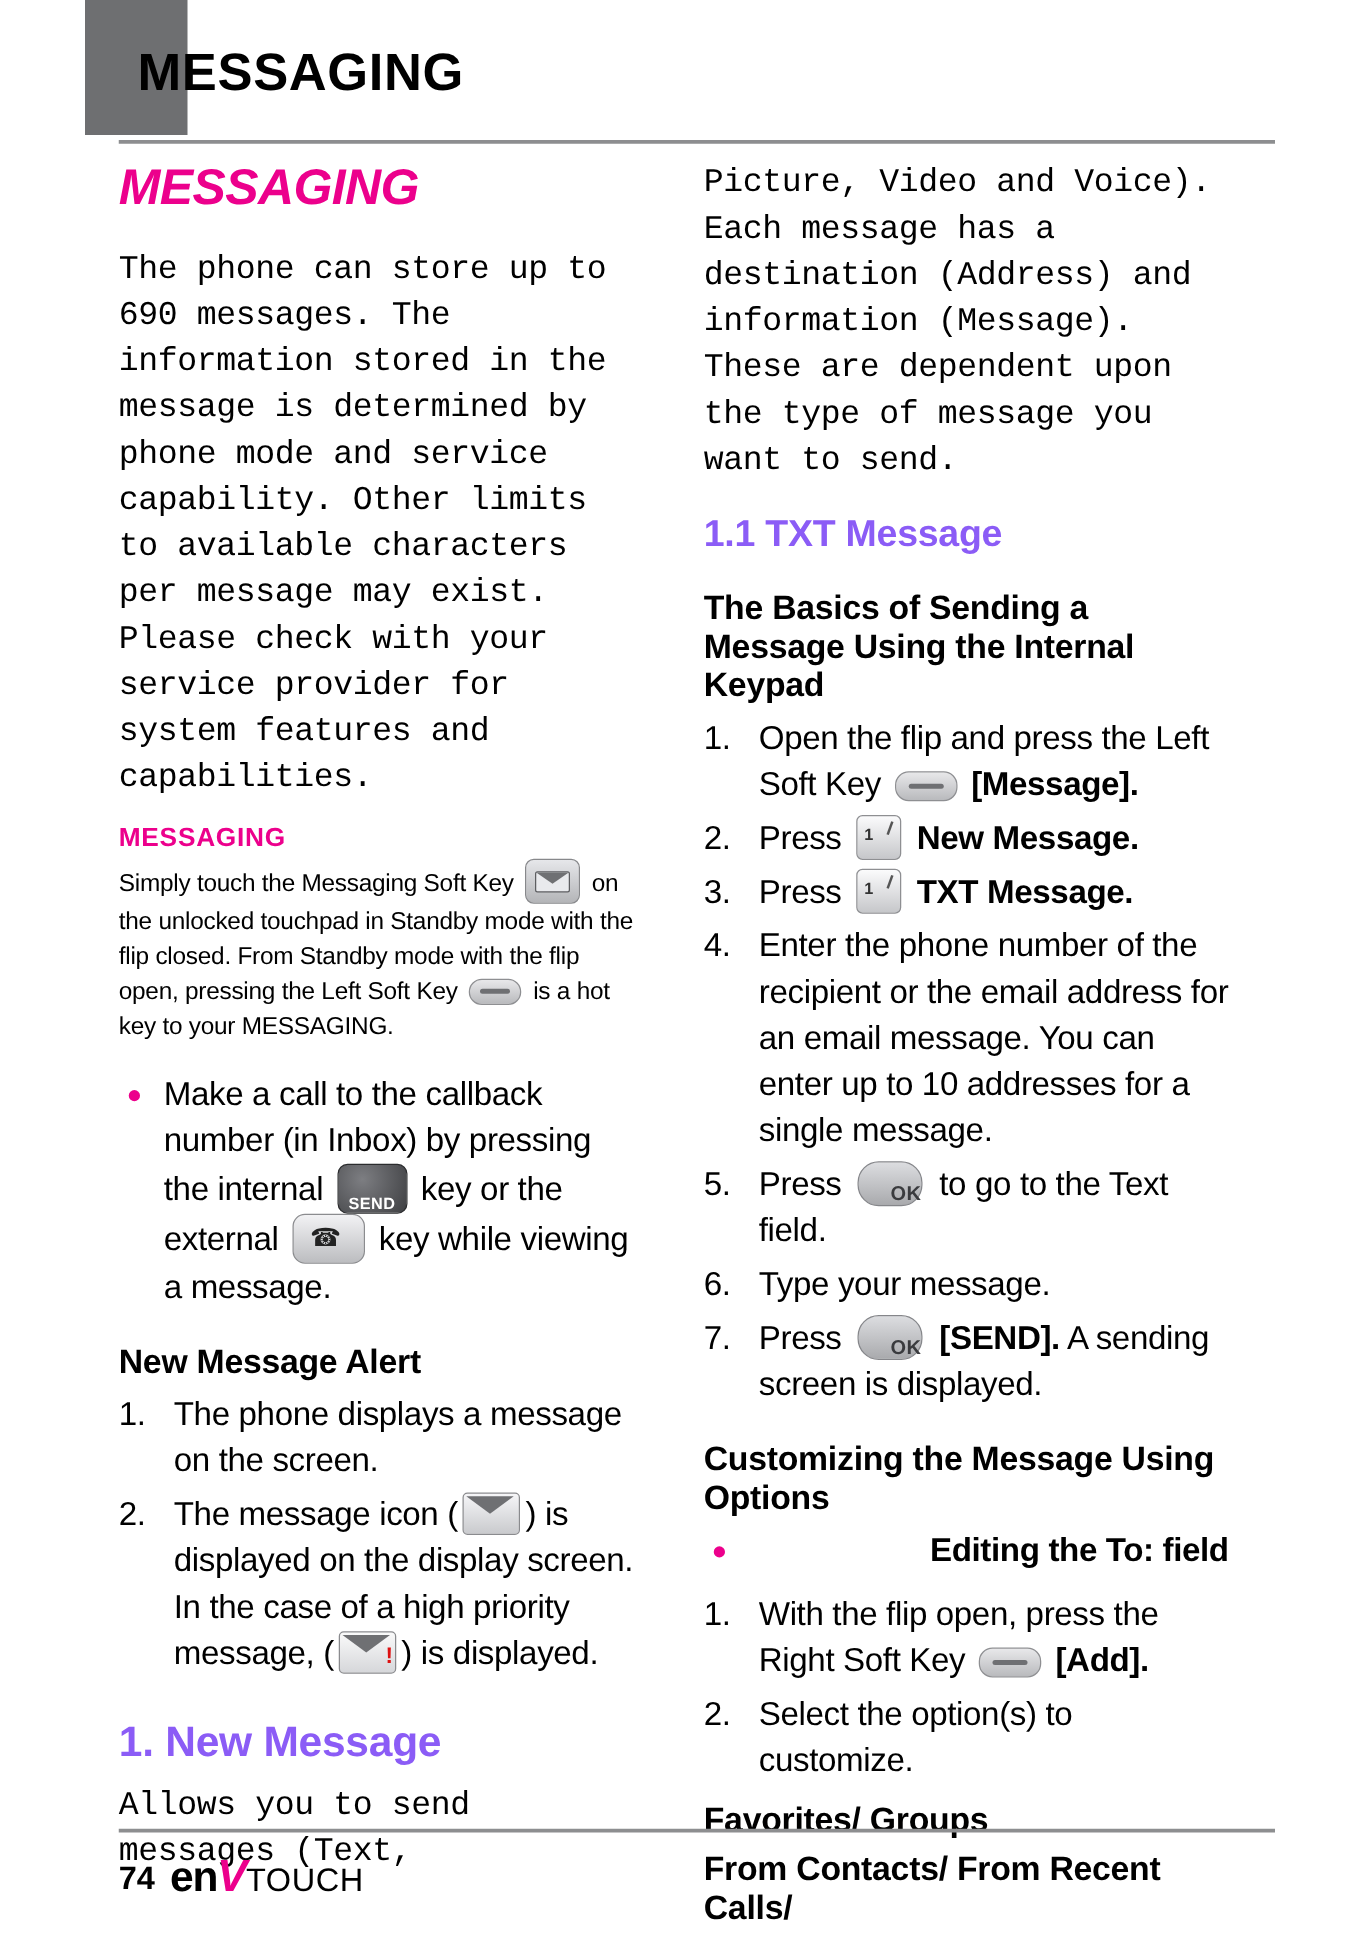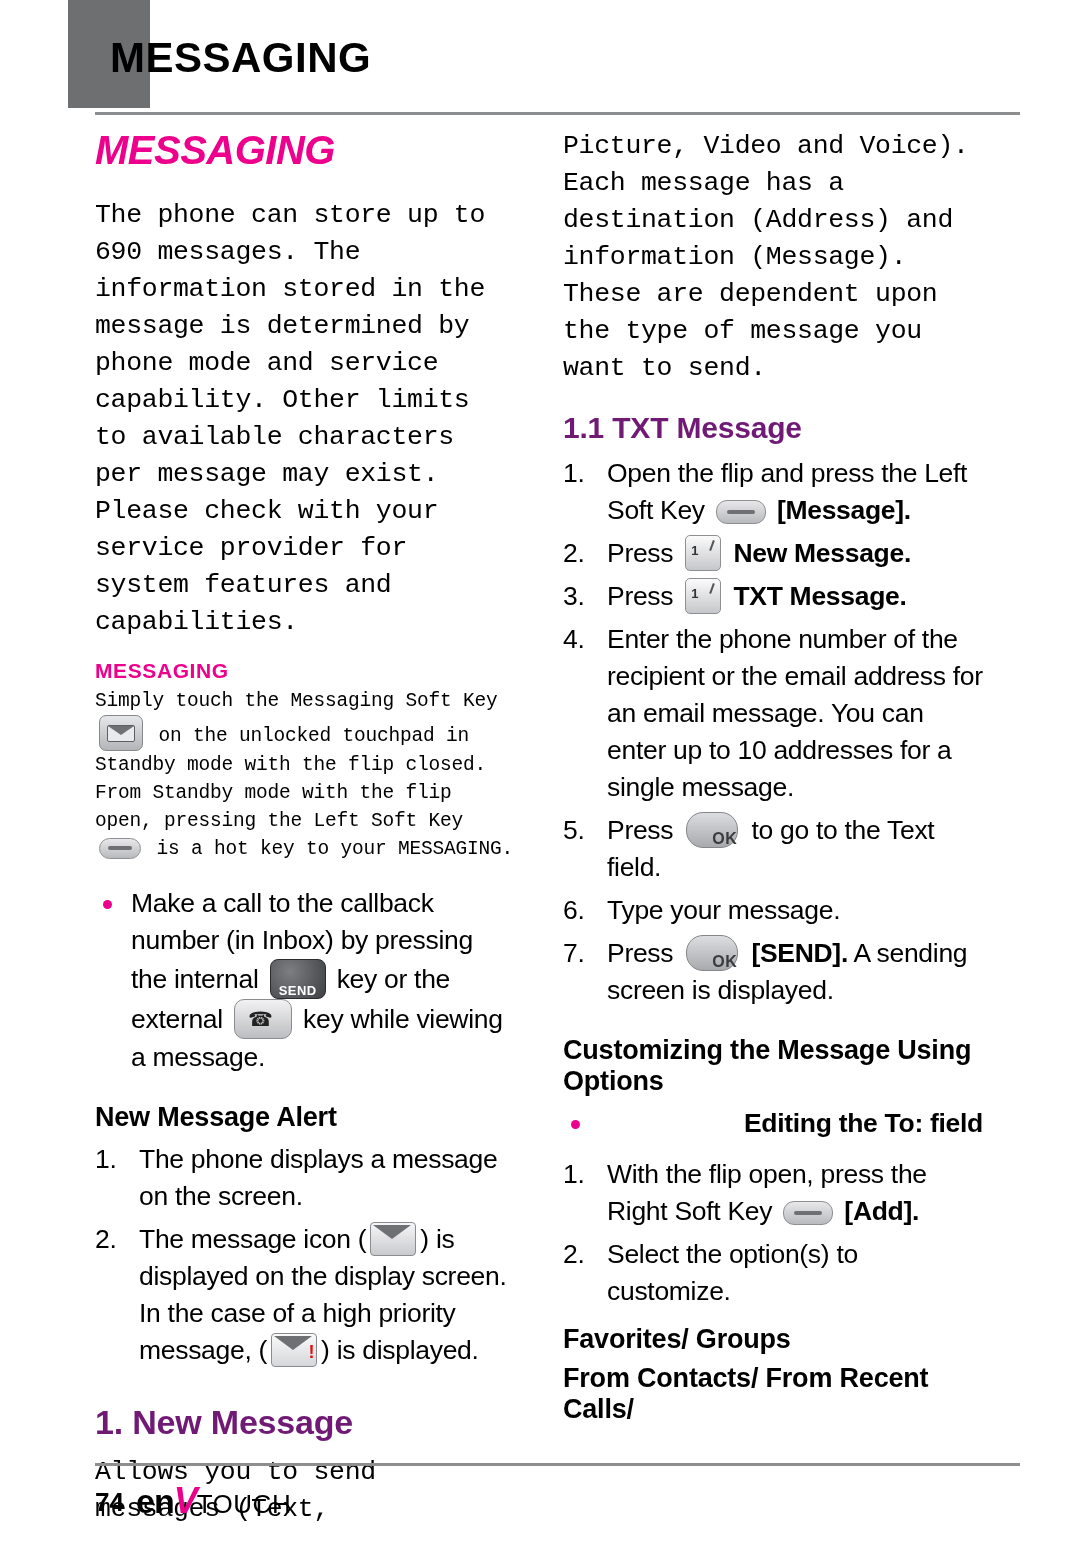--- a/index.html
+++ b/index.html
@@ -74,21 +74,20 @@
     font-weight: bold;
     font-size: 21px;
     letter-spacing: 0.6px;
     margin: 4px 0 4px 0;
   }
   .shortcut-body {
     font-size: 19.5px;
     line-height: 28px;
     margin: 0 0 22px 0;
     letter-spacing: -0.2px;
-    font-family: Liberation Mono, monospace;
   }
 
   ul.bullets {
     list-style: none;
     margin: 0 0 14px 0;
     padding: 0;
   }
   ul.bullets > li {
     position: relative;
     padding-left: 36px;
@@ -134,21 +133,21 @@
     content: counter(stepcount) ".";
     position: absolute;
     left: 0;
     top: 0;
     font-size: 26.5px;
   }
 
   h2.section-pink {
     font-size: 34px;
     font-weight: bold;
-    color: #701a75;
+    color: #8b5cf6;
     margin: 34px 0 12px 0;
     letter-spacing: -0.2px;
   }
   h2.section-pink.small {
     font-size: 30px;
     margin: 24px 0 10px 0;
   }
 
   
   .ico {
@@ -419,20 +418,21 @@
 
   <p class="body">Allows you to send messages (Text,</p>
 </div>
 
 <div class="col col-right">
 
   <p class="body">Picture, Video and Voice). Each message has a destination (Address) and information (Message). These are dependent upon the type of message you want to send.</p>
 
   <h2 class="section-pink small">1.1 TXT Message</h2>
 
+  <h3 class="subhead">The Basics of Sending a Message Using the Internal Keypad</h3>
 
   <ol class="steps">
     <li>
       <span>Open the flip and press the Left Soft Key</span>
       <span class="ico ico-softkey"></span>
       <span class="bold">[Message].</span>
     </li>
     <li>
       <span>Press</span>
       <span class="ico ico-key1"><span class="k-num">1</span><span class="k-tick"></span></span>

